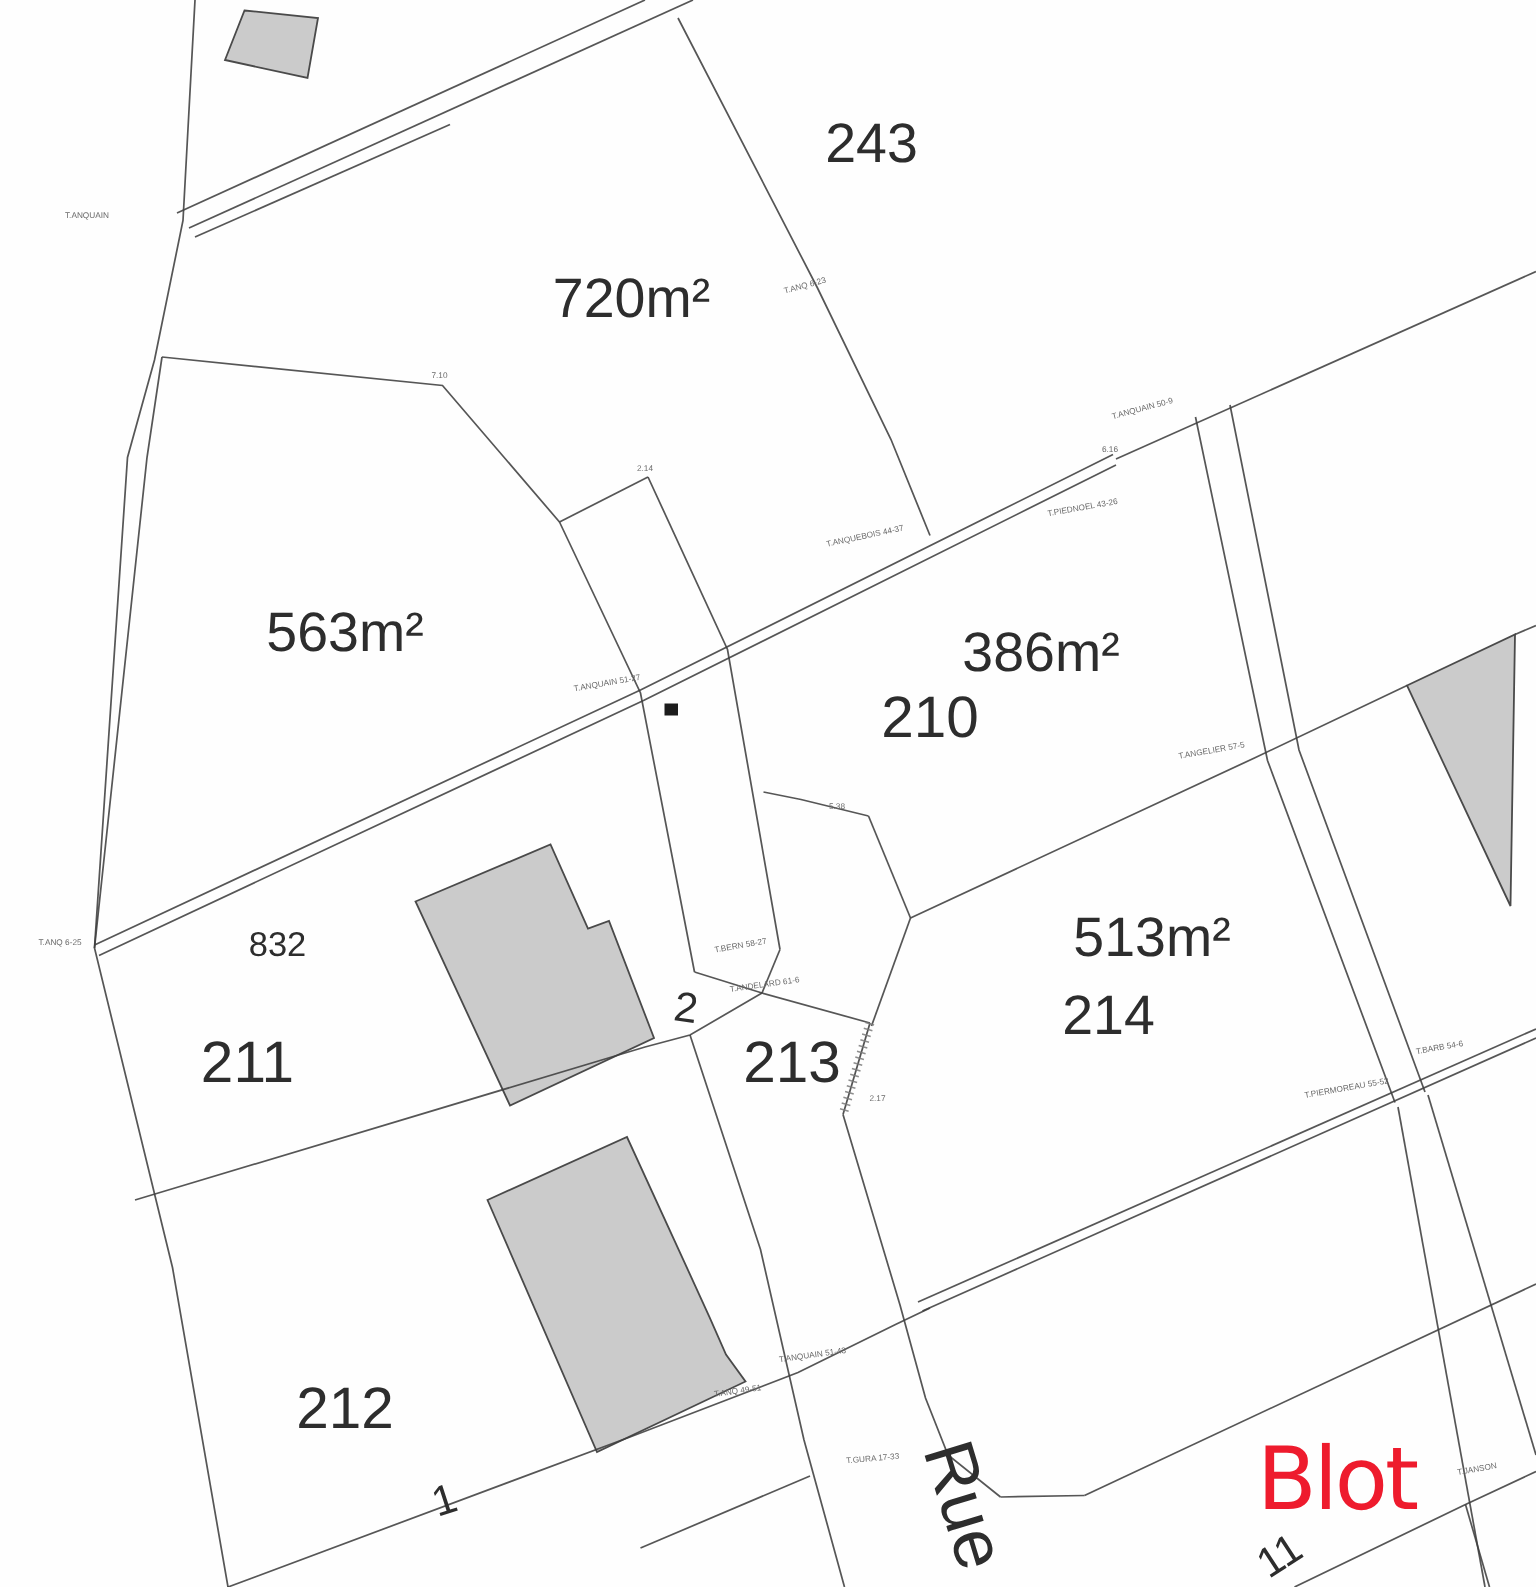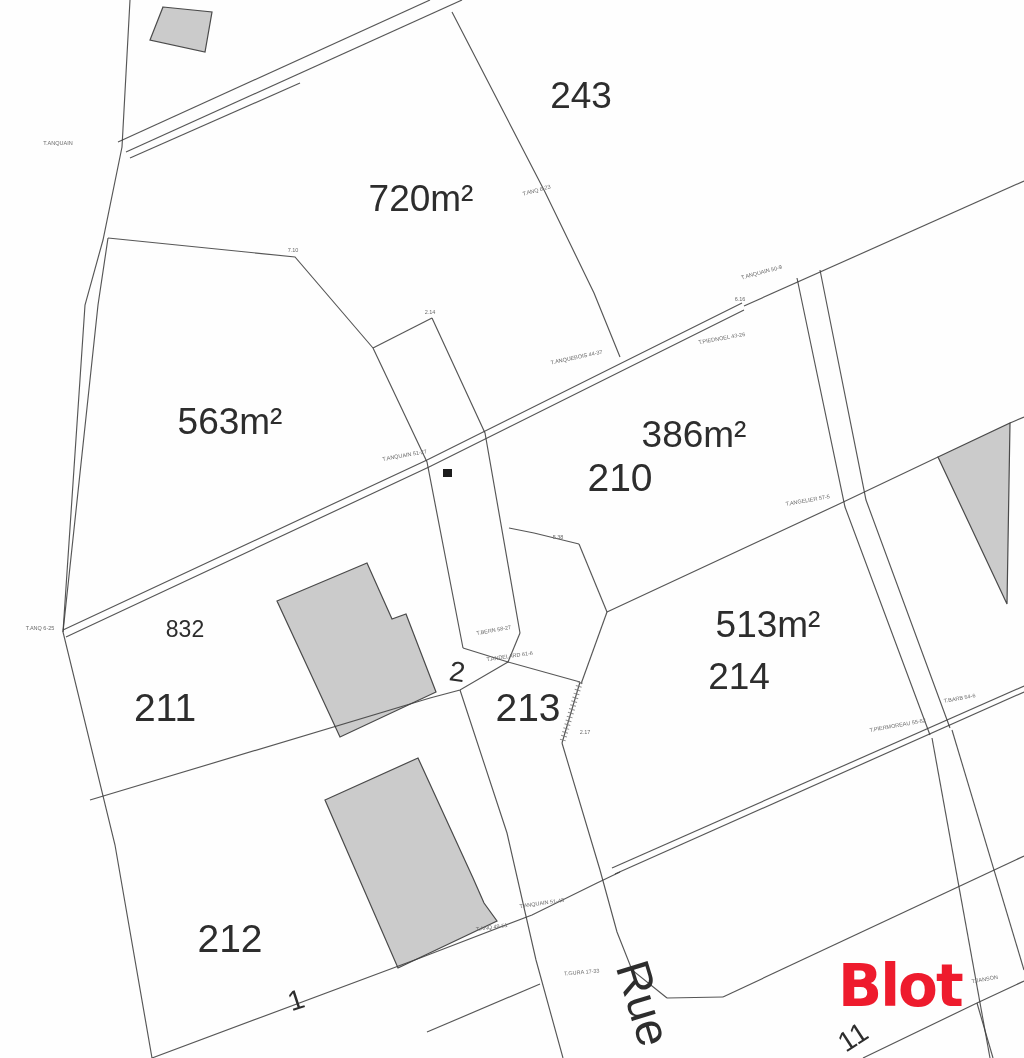--- a/index.html
+++ b/index.html
@@ -1,19 +1,19 @@
 <!DOCTYPE html>
 <html><head>
 <meta charset="utf-8">
 <style>
   html,body{margin:0;padding:0;background:#ffffff;}
   #stage{position:relative;width:1024px;height:1058px;background:#fefefe;overflow:hidden;
          font-family:"Liberation Sans",sans-serif;}
   svg{position:absolute;left:0;top:0;}
-  .logo{position:absolute;font-family:"DejaVu Sans",sans-serif;font-weight:bold;
+  .logo{position:absolute;font-family:"DejaVu Sans",sans-serif;font-weight:normal;
         letter-spacing:-2px;line-height:1;user-select:none;}
 </style>
 </head>
 <body>
 
 <div id="stage">
   <svg id="plan" width="1024" height="1058" viewBox="0 0 1024 1058">
       <polygon points="163,7 212,12 205,52 150,40" fill="#cbcbcb" stroke="#4a4a4a" stroke-width="1.2"></polygon>
       <polygon points="277,601 367,563 392,619 406,614 436,692 340,737" fill="#cbcbcb" stroke="#4a4a4a" stroke-width="1.2"></polygon>
       <polygon points="325,800 418,758 473,878 484,903 497,921 398,968" fill="#cbcbcb" stroke="#4a4a4a" stroke-width="1.2"></polygon>

